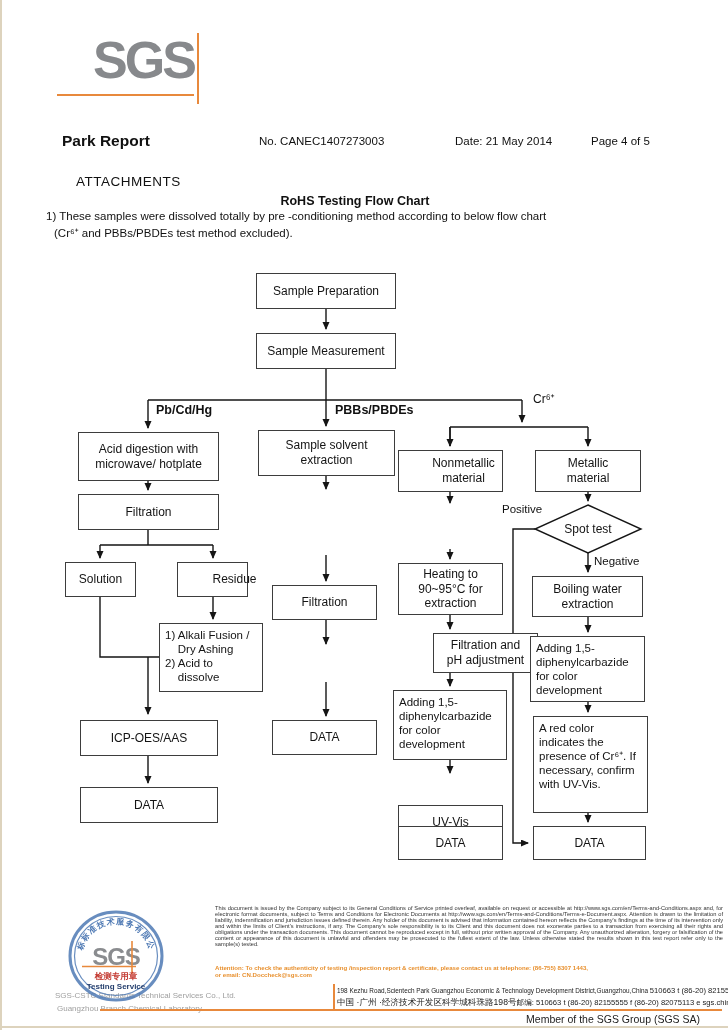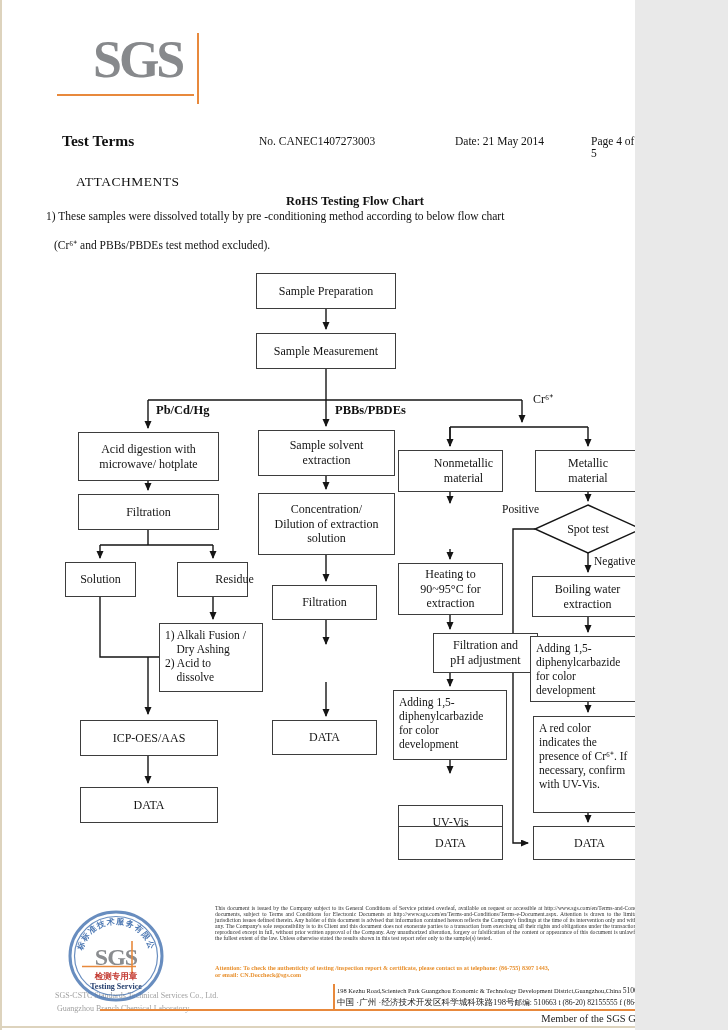--- a/index.html
+++ b/index.html
@@ -1,30 +1,30 @@
 <!DOCTYPE html>
 <html><head>
 <meta charset="utf-8">
 <title>Test Report</title>
 <style>
   html,body{margin:0;padding:0;background:#e9e9e9;}
-  .page{position:relative;width:635px;height:1030px;background:#ffffff;overflow:hidden;
-        font-family:Liberation Serif, serif;color:#141414;}
+  .page{position:relative;width:728px;height:1030px;background:#ffffff;overflow:hidden;
+        font-family:Liberation Sans, sans-serif;color:#141414;}
   .abs{position:absolute;}
   
   .logo-text{position:absolute;left:93px;top:34px;font-size:52px;font-weight:700;color:#87898c;
              letter-spacing:-3px;line-height:1;}
   .logo-hline{position:absolute;left:57px;top:94px;width:137px;height:2px;background:#e8893c;}
   .logo-vline{position:absolute;left:197px;top:33px;width:2px;height:71px;background:#e8893c;}
   .report-title{position:absolute;left:62px;top:132px;font-size:15.5px;font-weight:700;color:#111;}
   .hmeta{position:absolute;top:135px;font-size:11.5px;color:#111;}
   .attach{position:absolute;left:76px;top:174px;font-size:13.5px;letter-spacing:.5px;color:#111;}
   .flowtitle{position:absolute;left:0;top:194px;width:710px;text-align:center;font-size:12.5px;font-weight:700;color:#111;}
   .note1{position:absolute;left:46px;top:210px;font-size:11.5px;color:#111;}
-  .note2{position:absolute;left:54px;top:225px;font-size:11.5px;color:#111;margin-top:12px;}
+  .note2{position:absolute;left:54px;top:225px;font-size:11.5px;color:#111;}
   
   .n{position:absolute;background:#fff;border:1.4px solid #3d3d3d;display:flex;align-items:center;
      justify-content:center;text-align:center;font-size:12px;line-height:1.22;white-space:pre-line;
      box-sizing:border-box;color:#141414;}
   .nl{align-items:flex-start;justify-content:flex-start;text-align:left;padding:4px 5px;font-size:11.5px;}
   .blabel{position:absolute;font-size:12.5px;font-weight:700;color:#111;}
   .slabel{position:absolute;font-size:11.5px;color:#111;}
   .spot{position:absolute;background:transparent;border:none;}
   svg.conn{position:absolute;left:0;top:0;pointer-events:none;}
   
@@ -52,21 +52,21 @@
 <div class="page">
 
   <div class="edge-left"></div>
   <div class="edge-bottom"></div>
 
   <div>
     <div class="logo-text">SGS</div>
     <div class="logo-hline"></div>
     <div class="logo-vline"></div>
   </div>
-  <div class="report-title">Test Terms</div>
+  <div class="report-title">Park Report</div>
   <div class="hmeta" style="left:259px;">No. CANEC1407273003</div>
   <div class="hmeta" style="left:455px;">Date: 21 May 2014</div>
   <div class="hmeta" style="left:591px;">Page 4 of 5</div>
 
   <div class="attach">ATTACHMENTS</div>
   <div class="flowtitle">RoHS Testing Flow Chart</div>
   <div class="note1">1) These samples were dissolved totally by pre -conditioning method according to below flow chart</div>
   <div class="note2">(Cr⁶⁺ and PBBs/PBDEs test method excluded).</div>
 
   <svg class="conn" width="728" height="1030" viewBox="0 0 728 1030">
@@ -127,23 +127,20 @@
   <div class="n" style="left:177px;top:562px;width:71px;height:35px;padding-left:44px;">Residue</div>
   <div class="n nl" style="left:159px;top:623px;width:104px;height:69px;">1) Alkali Fusion /
 &nbsp;&nbsp;&nbsp;&nbsp;Dry Ashing
 2) Acid to
 &nbsp;&nbsp;&nbsp;&nbsp;dissolve</div>
   <div class="n" style="left:80px;top:720px;width:138px;height:36px;">ICP-OES/AAS</div>
   <div class="n" style="left:80px;top:787px;width:138px;height:36px;">DATA</div>
 
   <div class="n" style="left:258px;top:430px;width:137px;height:46px;">Sample solvent
 extraction</div>
-  <div class="n" style="left:258px;top:493px;width:137px;height:62px;">Concentration/
-Dilution of extraction
-solution</div>
   <div class="n" style="left:272px;top:585px;width:105px;height:35px;">Filtration</div>
   <div class="n" style="left:272px;top:720px;width:105px;height:35px;">DATA</div>
 
   <div class="n" style="left:398px;top:450px;width:105px;height:42px;padding-left:26px;">Nonmetallic
 material</div>
   <div class="n" style="left:398px;top:563px;width:105px;height:52px;">Heating to
 90~95°C for
 extraction</div>
   <div class="n" style="left:398px;top:633px;width:105px;height:40px;margin-left:35px;">Filtration and
 pH adjustment</div>

